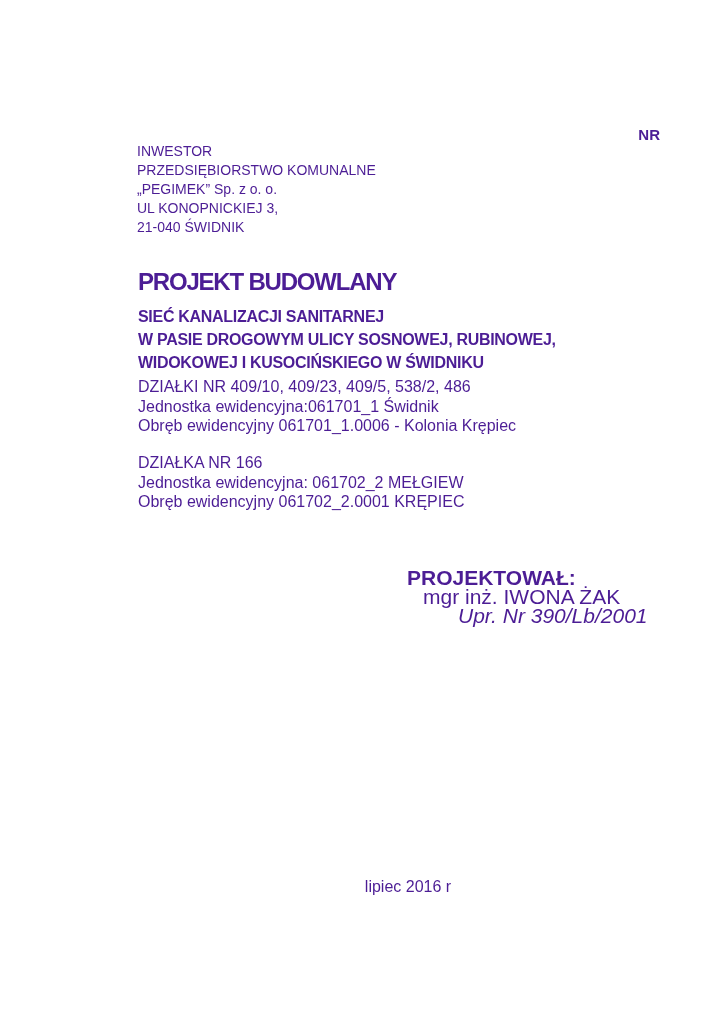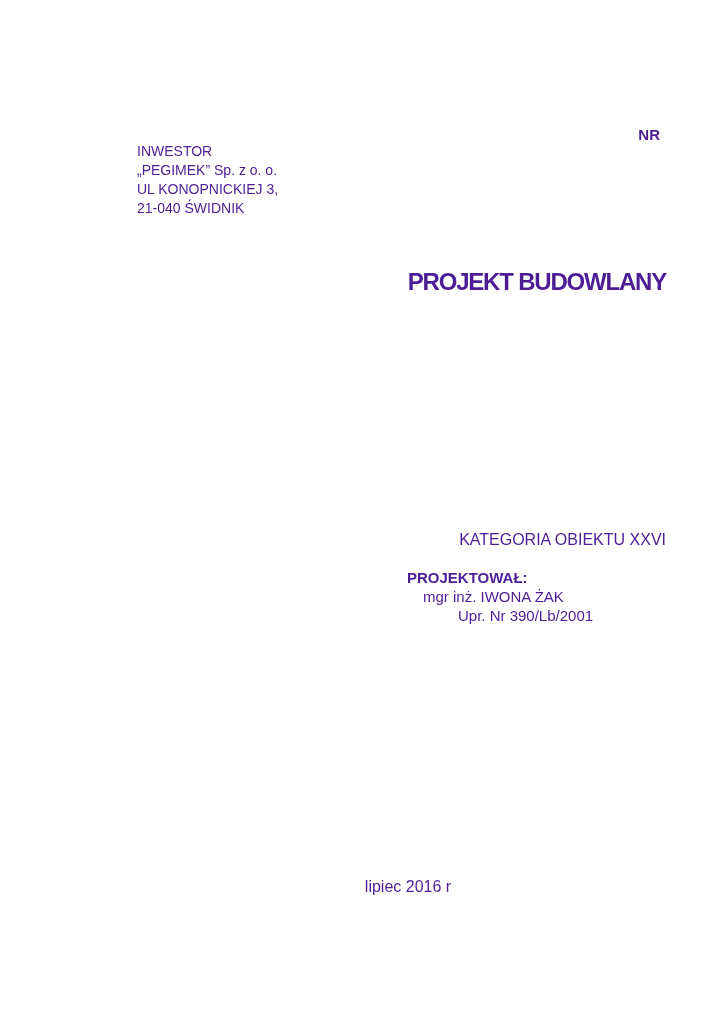--- a/index.html
+++ b/index.html
@@ -27,21 +27,21 @@
     top: 142px;
     left: 91px;
     font-size: 14px;
     line-height: 19px;
   }
   .investor .inv-label { font-weight: normal; }
 
   .center-col {
     left: 92px;
     width: 528px;
-    text-align: right;
+    text-align: left;
   }
 
   .doc-title {
     top: 268px;
     font-size: 24px;
     font-weight: bold;
     letter-spacing: -1.2px;
     line-height: 28px;
   }
 
@@ -61,58 +61,73 @@
   }
 
   .category {
     top: 530px;
     font-size: 16px;
     line-height: 19.5px;
   }
 
   .signatures {
     left: 361px;
-    font-size: 15px;
+    font-size: 21px;
     line-height: 19px;
   }
   .sig-designer { top: 568px; }
   .sig-checker  { top: 647px; }
   .sig-label { font-weight: bold; }
   .sig-name  { margin-left: 16px; }
-  .sig-upr   { margin-left: 51px; }
+  .sig-upr   { margin-left: 51px; font-style: italic; }
 
   .doc-date {
     top: 877px;
     left: 0;
     width: 724px;
     text-align: center;
     font-size: 16px;
     line-height: 19px;
   }
 </style>
 </head>
 <body>
 
 <div class="page">
 
   <div class="abs nr">NR</div>
 
   <div class="abs investor">
     <div class="inv-label">INWESTOR</div>
+    <div>PRZEDSIĘBIORSTWO KOMUNALNE</div>
     <div>„PEGIMEK” Sp. z o. o.</div>
     <div>UL KONOPNICKIEJ 3,</div>
     <div>21-040 ŚWIDNIK</div>
   </div>
 
   <div class="abs center-col doc-title">PROJEKT BUDOWLANY</div>
 
+  <div class="abs center-col subtitle">
+    <div>SIEĆ KANALIZACJI SANITARNEJ</div>
+    <div>W PASIE DROGOWYM ULICY SOSNOWEJ, RUBINOWEJ,</div>
+    <div>WIDOKOWEJ I KUSOCIŃSKIEGO W ŚWIDNIKU</div>
+  </div>
 
+  <div class="abs center-col plot-group plot-group1">
+    <div>DZIAŁKI NR 409/10, 409/23, 409/5, 538/2, 486</div>
+    <div>Jednostka ewidencyjna:061701_1 Świdnik</div>
+    <div>Obręb ewidencyjny 061701_1.0006 - Kolonia Krępiec</div>
+  </div>
 
+  <div class="abs center-col plot-group plot-group2">
+    <div>DZIAŁKA NR 166</div>
+    <div>Jednostka ewidencyjna: 061702_2 MEŁGIEW</div>
+    <div>Obręb ewidencyjny 061702_2.0001 KRĘPIEC</div>
+  </div>
 
-  <div class="abs center-col category">KATEGORIA OBIEKTU XXVI</div>
 
   <div class="abs signatures sig-designer">
     <div class="sig-label">PROJEKTOWAŁ:</div>
     <div class="sig-name">mgr inż. IWONA ŻAK</div>
     <div class="sig-upr">Upr. Nr 390/Lb/2001</div>
   </div>
 
 
   <div class="abs doc-date">lipiec 2016 r</div>
 

